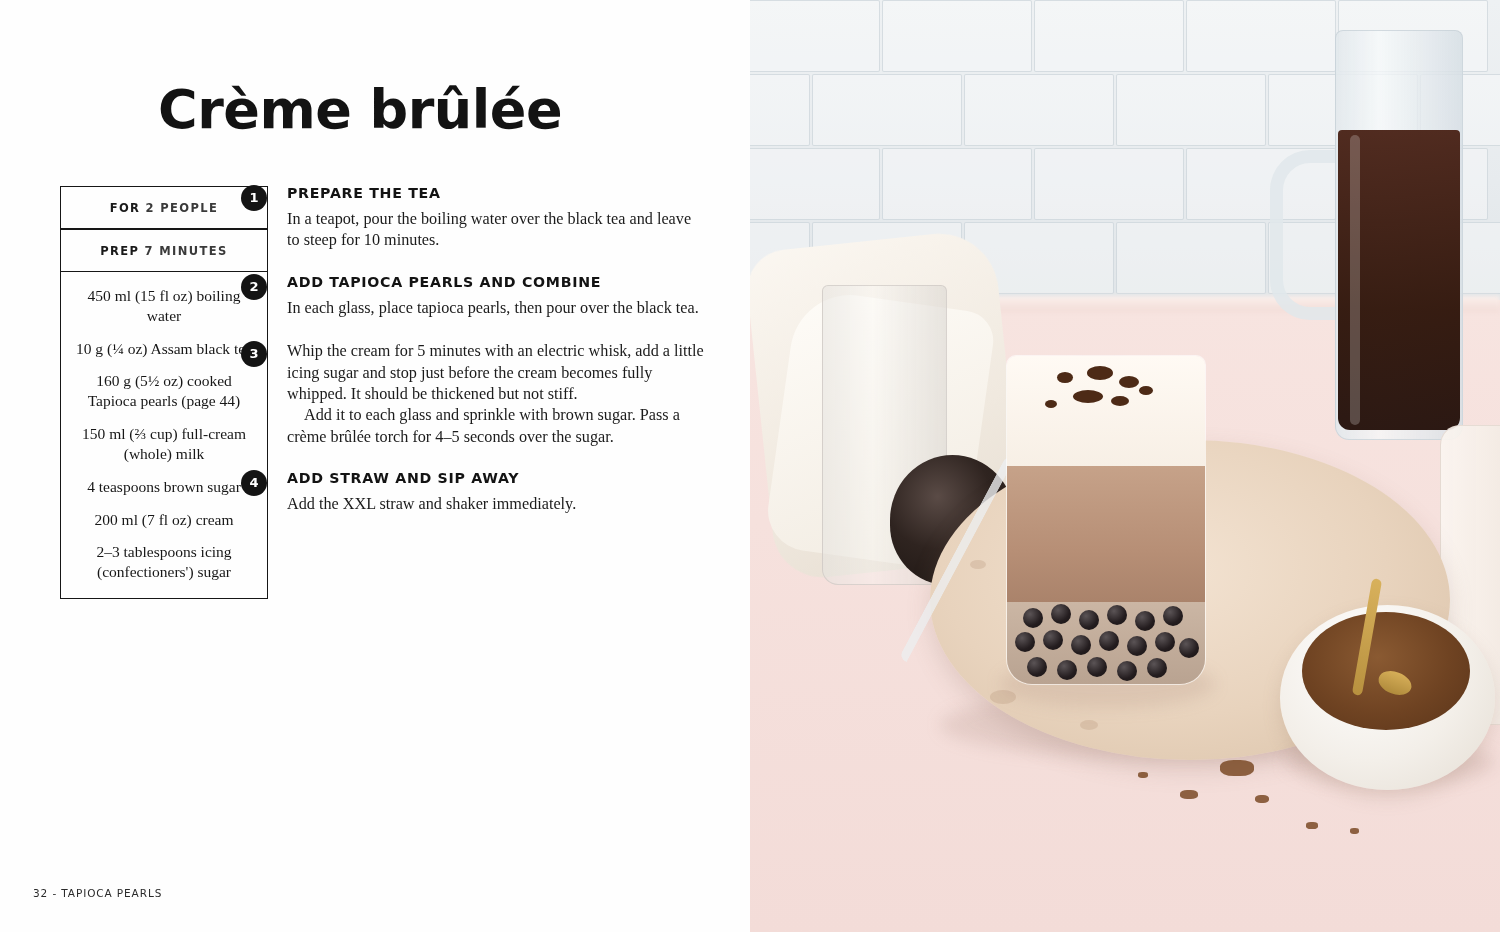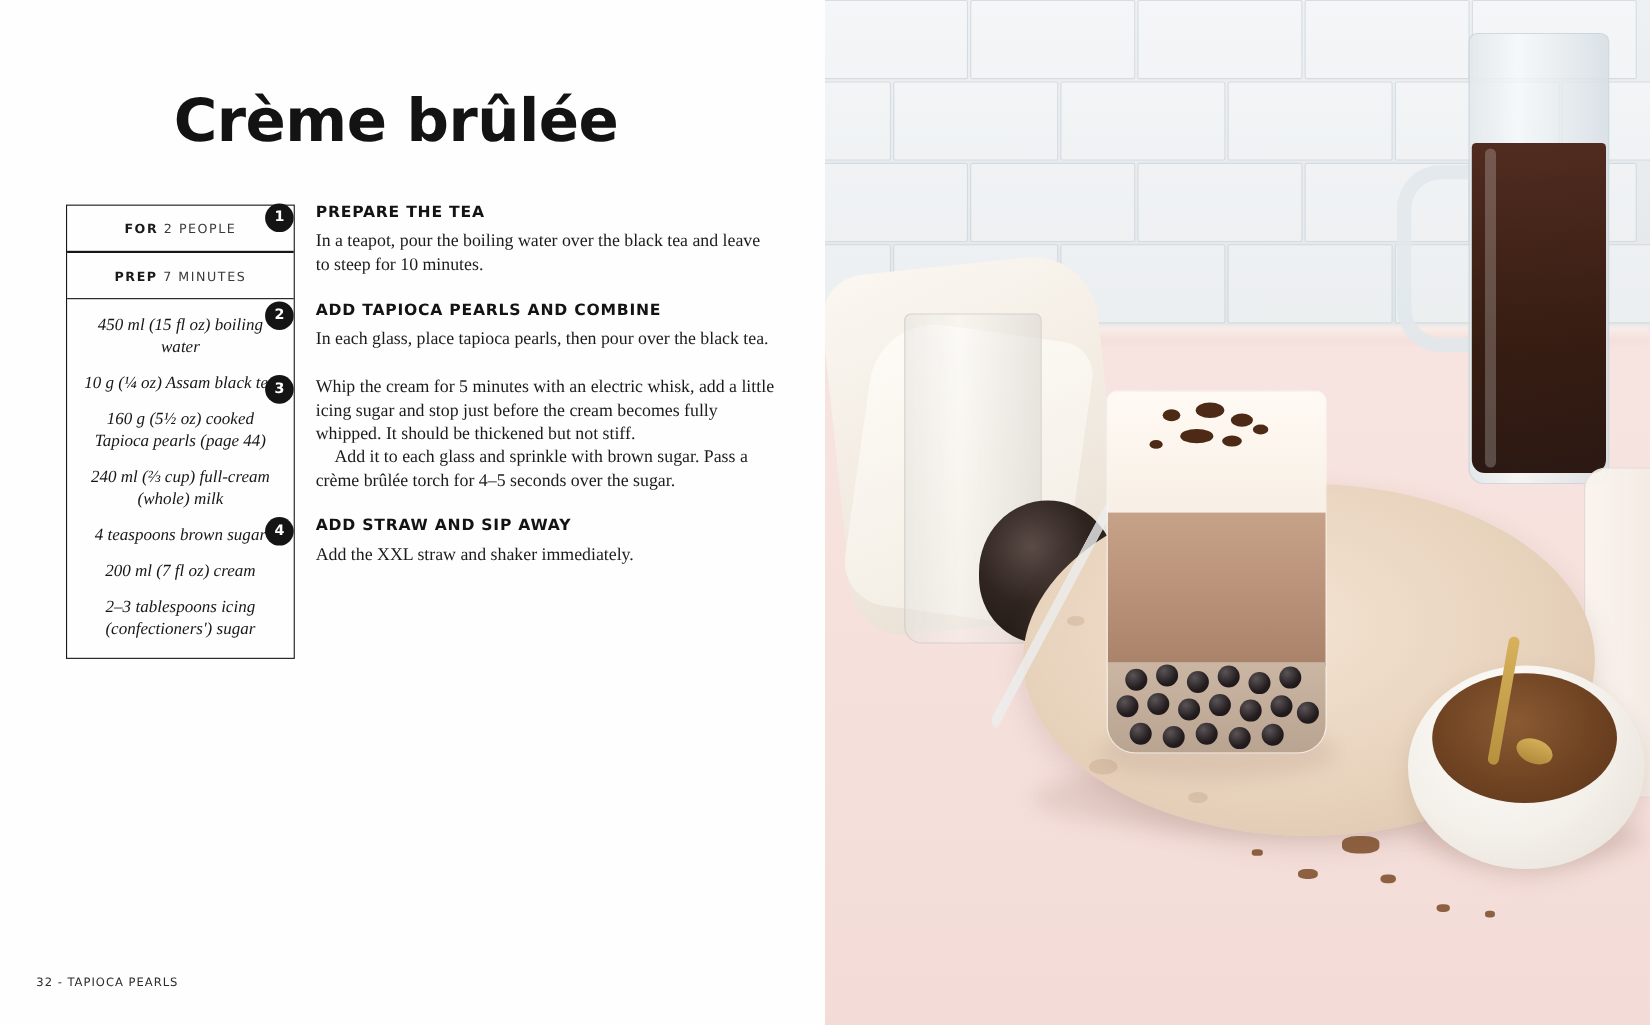--- a/index.html
+++ b/index.html
@@ -45,28 +45,27 @@
   }
   .info-row {
     text-align: center;
     font-family: "DejaVu Sans", sans-serif;
     font-size: 11.5px;
     letter-spacing: 1.4px;
     color: #1a1a1a;
     padding: 14px 6px 13px;
   }
   .info-row .lab { font-weight: 700; }
-  .info-row .val { font-weight: 400; color: #3a3a3a; }
+  .info-row .val { font-weight: 700; color: #3a3a3a; }
   .info-div { height: 1.5px; background: #161616; width: 100%; }
   .ingredients {
     padding: 14px 14px 16px;
   }
   .ing {
     font-family: "Liberation Serif", serif;
-    font-style: italic;
     font-size: 15.5px;
     line-height: 1.28;
     text-align: center;
     color: #171717;
     margin: 0 0 13px 0;
   }
   .ing:last-child { margin-bottom: 0; }
 
   
   .steps {
@@ -290,21 +289,21 @@
       <div class="info-div"></div>
       <div class="info-row">
         <span class="lab">PREP</span>
         <span class="val">7 MINUTES</span>
       </div>
       <div class="info-div"></div>
       <div class="ingredients">
         <p class="ing">450 ml (15 fl oz) boiling water</p>
         <p class="ing">10 g (¼ oz) Assam black tea</p>
         <p class="ing">160 g (5½ oz) cooked Tapioca pearls (page 44)</p>
-        <p class="ing">240 ml (⅔ cup) full-cream (whole) milk</p>
+        <p class="ing">150 ml (⅔ cup) full-cream (whole) milk</p>
         <p class="ing">4 teaspoons brown sugar</p>
         <p class="ing">200 ml (7 fl oz) cream</p>
         <p class="ing">2–3 tablespoons icing (confectioners') sugar</p>
       </div>
     </div>
 
     <div class="steps">
 
       <div class="step">
         <div class="step-num">1</div>

